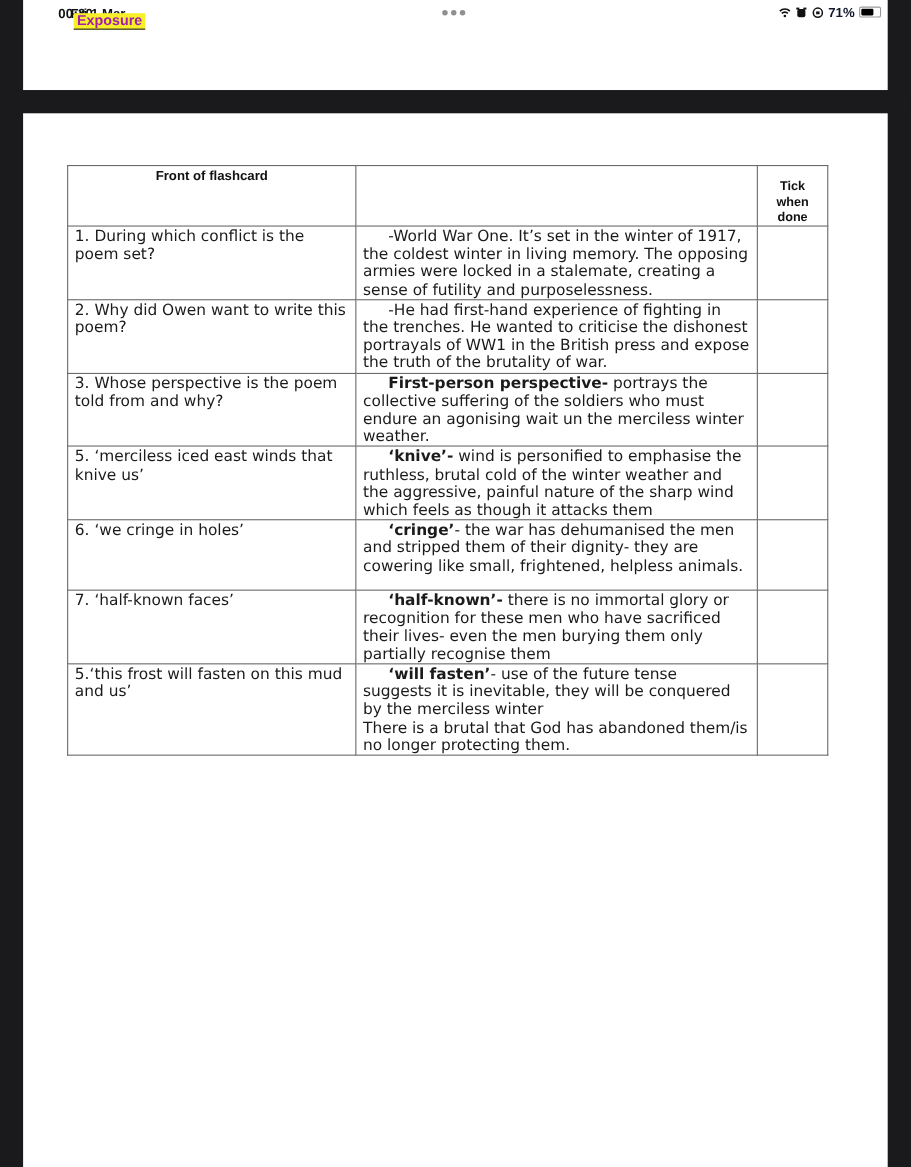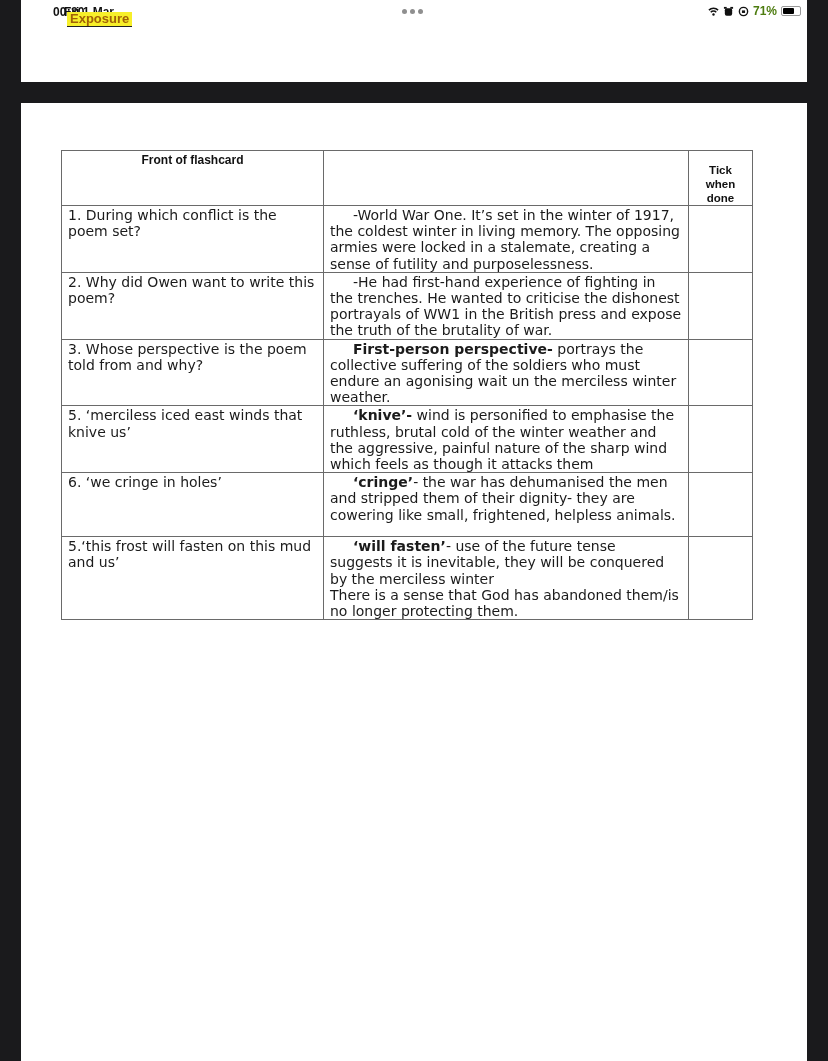--- a/index.html
+++ b/index.html
@@ -5,25 +5,25 @@
     * { margin: 0; padding: 0; box-sizing: border-box; }
     html, body { width: 828px; height: 1061px; overflow: hidden; background: #1a1a1c; }
     body { position: relative; font-family: "Liberation Sans", sans-serif; }
 
     .frame-left { position: absolute; left: 0; top: 0; width: 21px; height: 1061px; background: #1a1a1c; }
     .frame-right { position: absolute; right: 0; top: 0; width: 21px; height: 1061px; background: #1a1a1c; }
 
     .top-area { position: absolute; left: 21px; top: 0; width: 786px; height: 82px; background: #ffffff; }
     .status-time { position: absolute; left: 0px; top: 5px; font-size: 12px; font-weight: 700; color: #111; letter-spacing: 0.2px; margin-left: 32px; }
     .status-date { position: absolute; left: 43px; top: 5px; font-size: 12px; font-weight: 700; color: #111; }
-    .doc-title { position: absolute; left: 46px; top: 12px; font-size: 13px; font-weight: 700; color: #a16207;
+    .doc-title { position: absolute; left: 46px; top: 12px; font-size: 13px; font-weight: 700; color: #a21caf;
                  background: #f7ef2a; padding: 0 3px; line-height: 14px; border-bottom: 1px solid #222; }
     .dots { position: absolute; left: 381px; top: 9px; display: flex; gap: 3px; }
     .dot { width: 5px; height: 5px; border-radius: 50%; background: #8f8f8f; }
-    .status-right { position: absolute; right: 6px; top: 4px; display: flex; align-items: center; gap: 4px; font-size: 12px; font-weight: 700; color: #4d7c0f; }
+    .status-right { position: absolute; right: 6px; top: 4px; display: flex; align-items: center; gap: 4px; font-size: 12px; font-weight: 700; color: #0f172a; }
     .ico { display: inline-block; width: 11px; height: 11px; }
     .battery { width: 20px; height: 10px; border: 1px solid #999; border-radius: 2px; padding: 1px; display: inline-block; }
     .battery-fill { width: 71%; height: 100%; background: #000; border-radius: 1px; }
 
     .dark-band { position: absolute; left: 0; top: 82px; width: 828px; height: 21px; background: #1a1a1c; }
 
     .page { position: absolute; left: 21px; top: 103px; width: 786px; height: 958px; background: #ffffff; }
 
     table.flash { position: absolute; left: 40px; top: 47px; border-collapse: collapse; table-layout: fixed; width: 691px; }
     table.flash td, table.flash th { border: 1px solid #6a6a6a; vertical-align: top; }
@@ -119,21 +119,26 @@
       <td class="a"><b>‘knive’-</b><span> wind is personified to emphasise the ruthless, brutal cold of the winter weather and the aggressive, painful nature of the sharp wind which feels as though it attacks them</span></td>
       <td class="tick"></td>
     </tr>
 
     <tr style="height:64px">
       <td class="q">6. ‘we cringe in holes’</td>
       <td class="a"><b>‘cringe’</b><span>- the war has dehumanised the men and stripped them of their dignity- they are cowering like small, frightened, helpless animals.</span></td>
       <td class="tick"></td>
     </tr>
 
+    <tr style="height:64px">
+      <td class="q">7. ‘half-known faces’</td>
+      <td class="a"><b>‘half-known’-</b><span> there is no immortal glory or recognition for these men who have sacrificed their lives- even the men burying them only partially recognise them</span></td>
+      <td class="tick"></td>
+    </tr>
 
     <tr style="height:81px">
       <td class="q">5.‘this frost will fasten on this mud and us’</td>
-      <td class="a"><b>‘will fasten’</b><span>- use of the future tense suggests it is inevitable, they will be conquered by the merciless winter</span><span class="line">There is a sense that God has abandoned them/is no longer protecting them.</span></td>
+      <td class="a"><b>‘will fasten’</b><span>- use of the future tense suggests it is inevitable, they will be conquered by the merciless winter</span><span class="line">There is a brutal that God has abandoned them/is no longer protecting them.</span></td>
       <td class="tick"></td>
     </tr>
   </tbody>
     </table>
 </div>
 
 </body></html>

